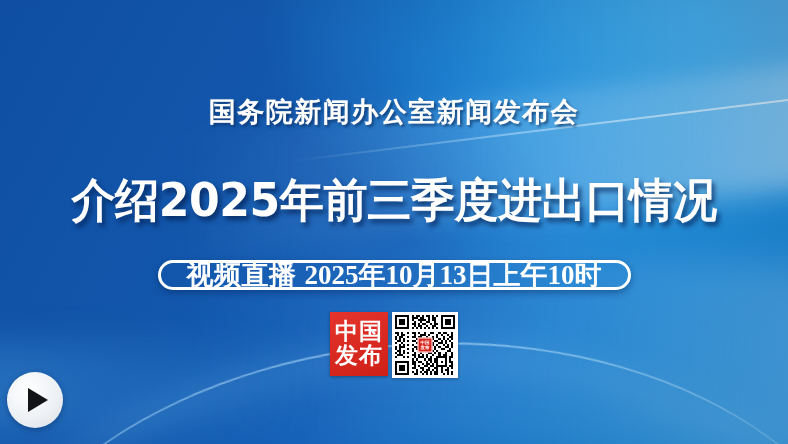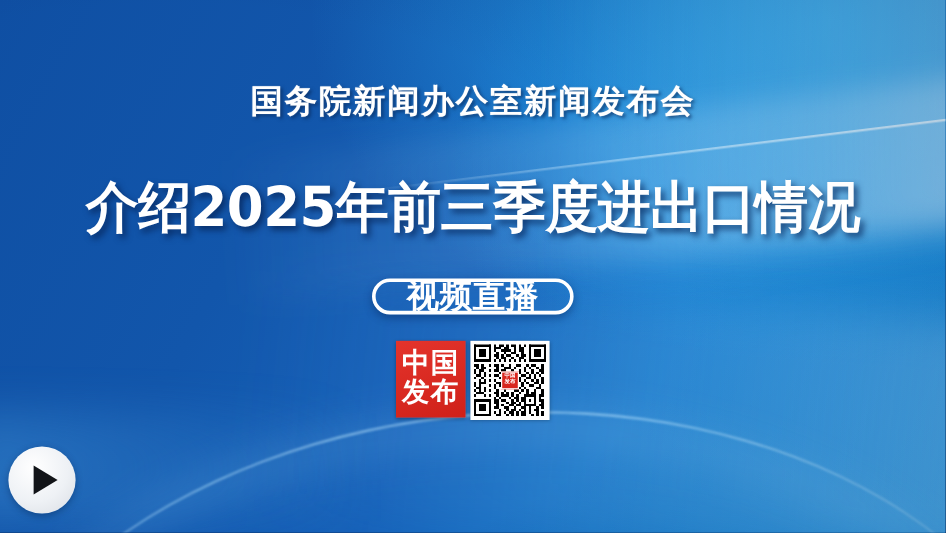--- a/index.html
+++ b/index.html
@@ -74,21 +74,21 @@
   .vignette{
     position:absolute;inset:0;
     background:radial-gradient(120% 120% at 18% 55%, rgba(0,0,0,0) 45%, rgba(3,30,72,.30) 100%);
     pointer-events:none;
   }
 
   
   .content{position:absolute;inset:0;display:flex;flex-direction:column;align-items:center;}
 
   .kicker{
-    margin-top:66px;
+    margin-top:94px;
     font-family:"Liberation Serif","DejaVu Serif",serif;
     font-weight:bold;
     font-size:27px;
     letter-spacing:1.5px;
     color:#ffffff;
     text-shadow:2px 2px 3px rgba(8,44,96,.75), 0 0 1px rgba(255,255,255,.6);
     white-space:nowrap;
   }
 
   .headline{
@@ -212,20 +212,21 @@
   <div class="vignette"></div>
 
   <div class="content">
 
     <div class="kicker">国务院新闻办公室新闻发布会</div>
 
     <div class="headline">介绍2025年前三季度进出口情况</div>
 
     <div class="pill">
       <span class="pill-label">视频直播</span>
+      <span class="pill-date">2025年10月13日上午10时</span>
     </div>
 
     <div class="codeblock">
       <div class="codes">
 
         <div class="brand">
           <div class="brand-l1">中国</div>
           <div class="brand-l2">发布</div>
         </div>
 

